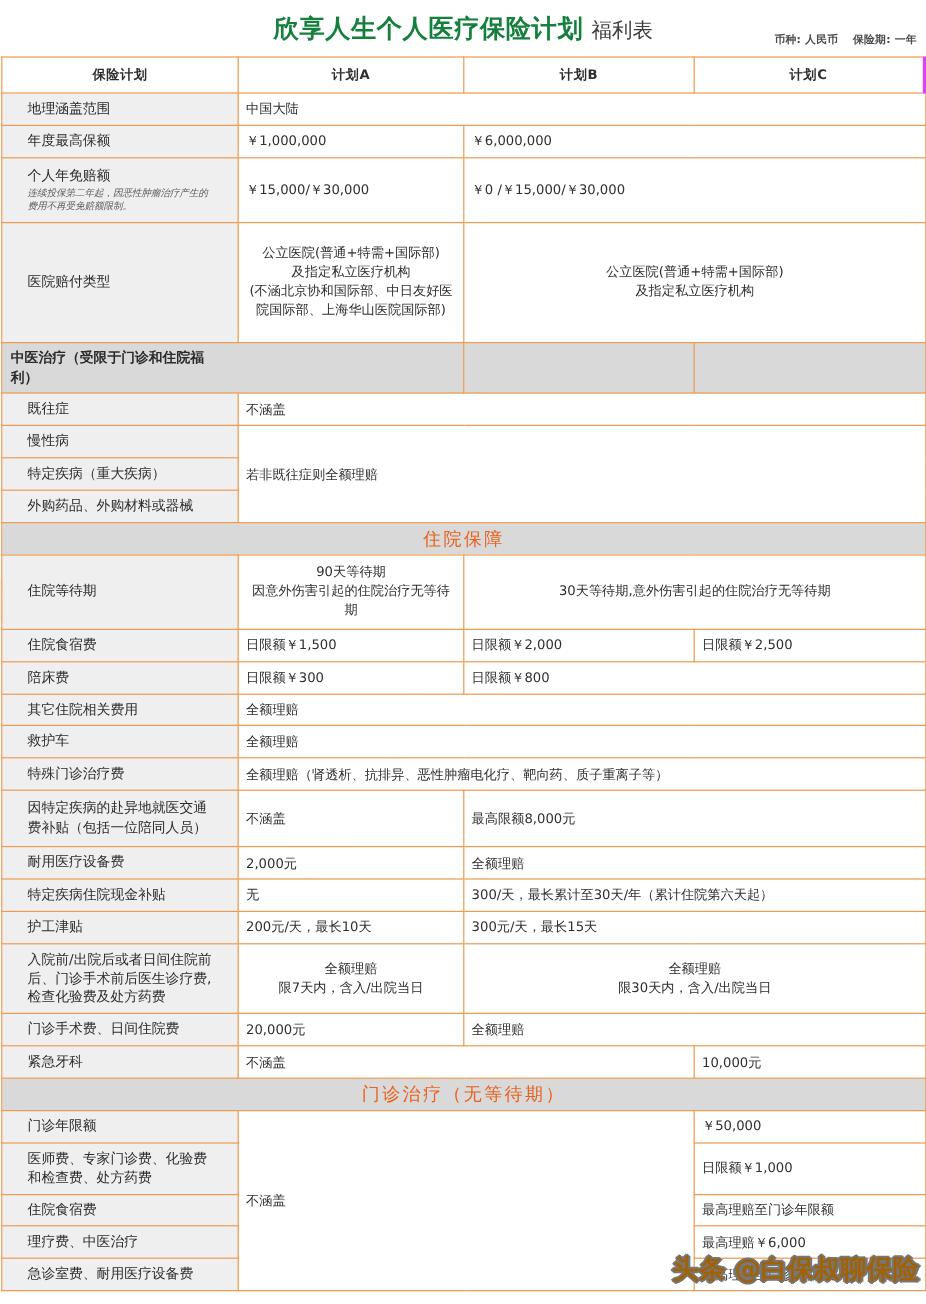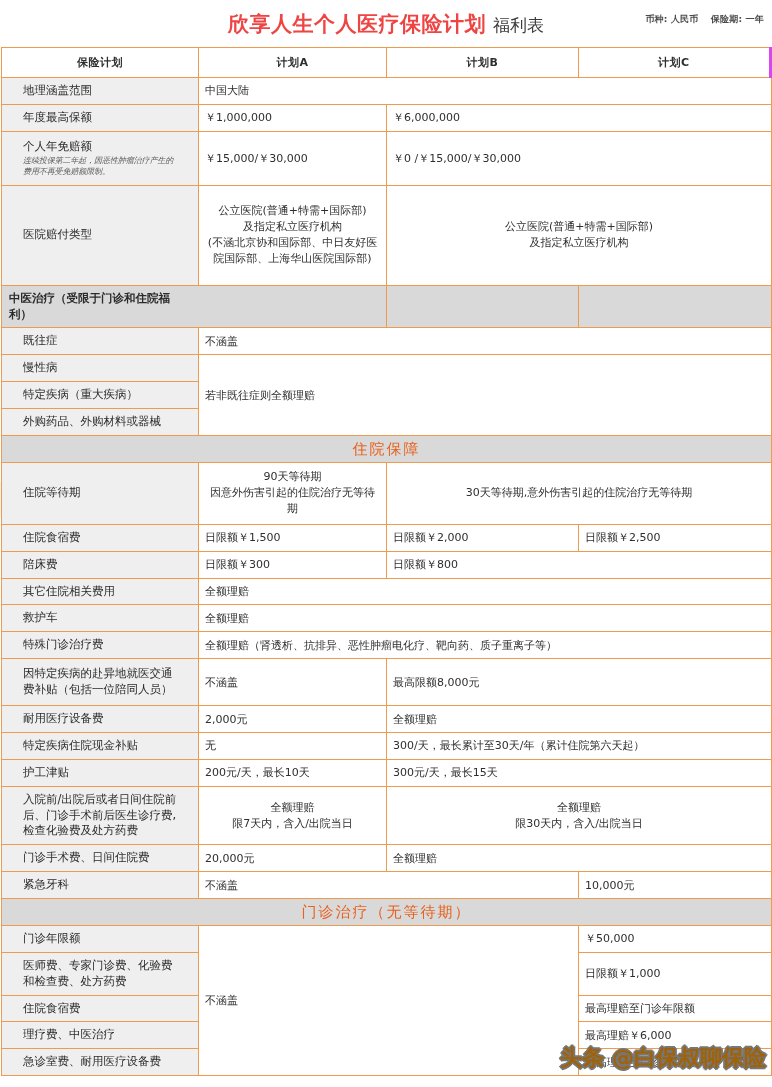--- a/index.html
+++ b/index.html
@@ -15,34 +15,34 @@
   .page-header{
     height:47px;
     display:flex;
     align-items:center;
     justify-content:center;
     position:relative;
     box-sizing:border-box;
   }
   .title-wrap{display:flex;align-items:baseline;gap:7px;}
   .title-main{
-    color:#ef4444;
+    color:#15803d;
     font-size:21px;
     font-weight:bold;
     letter-spacing:.5px;
   }
   .title-sub{
     color:#3c3c3c;
     font-size:17px;
     font-weight:normal;
   }
   .meta{
     position:absolute;
     right:8px;
-    top:13px;
+    top:27px;
     font-size:9px;
     color:#4a4a4a;
     font-weight:bold;
     white-space:nowrap;
     letter-spacing:.2px;
   }
   .meta span{margin-left:9px;}
   .meta span:first-child{margin-left:0;}
 
   

